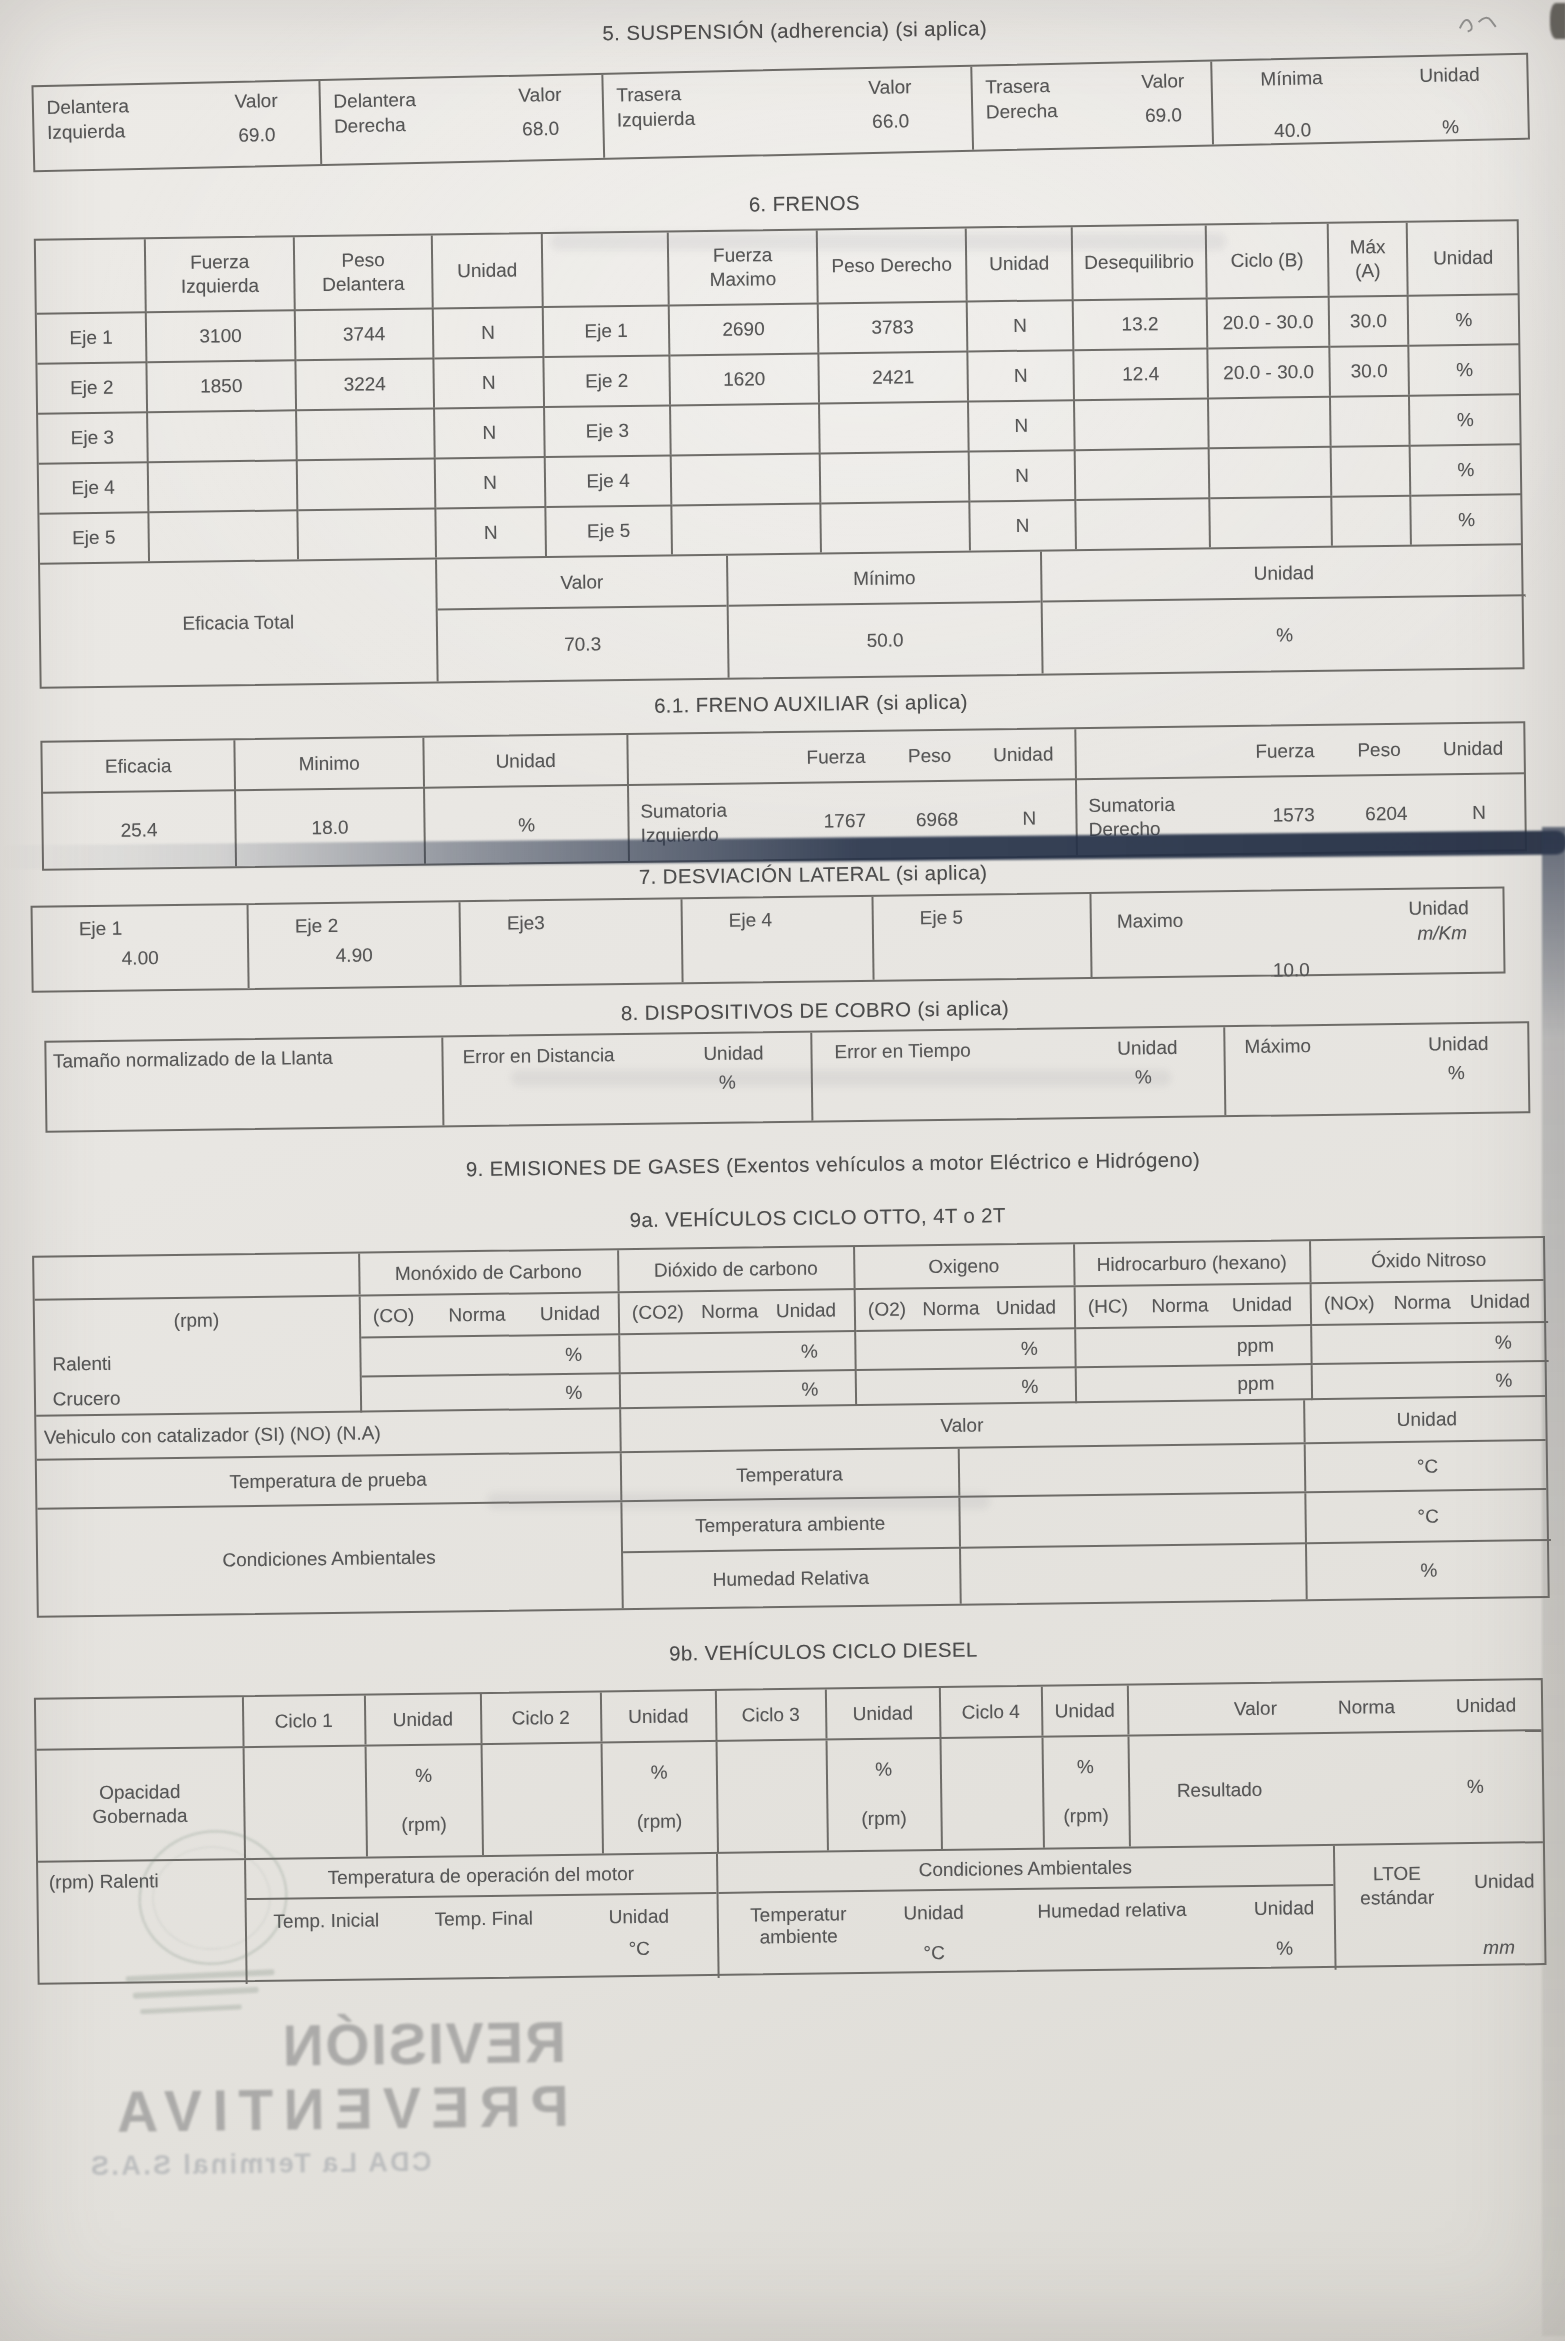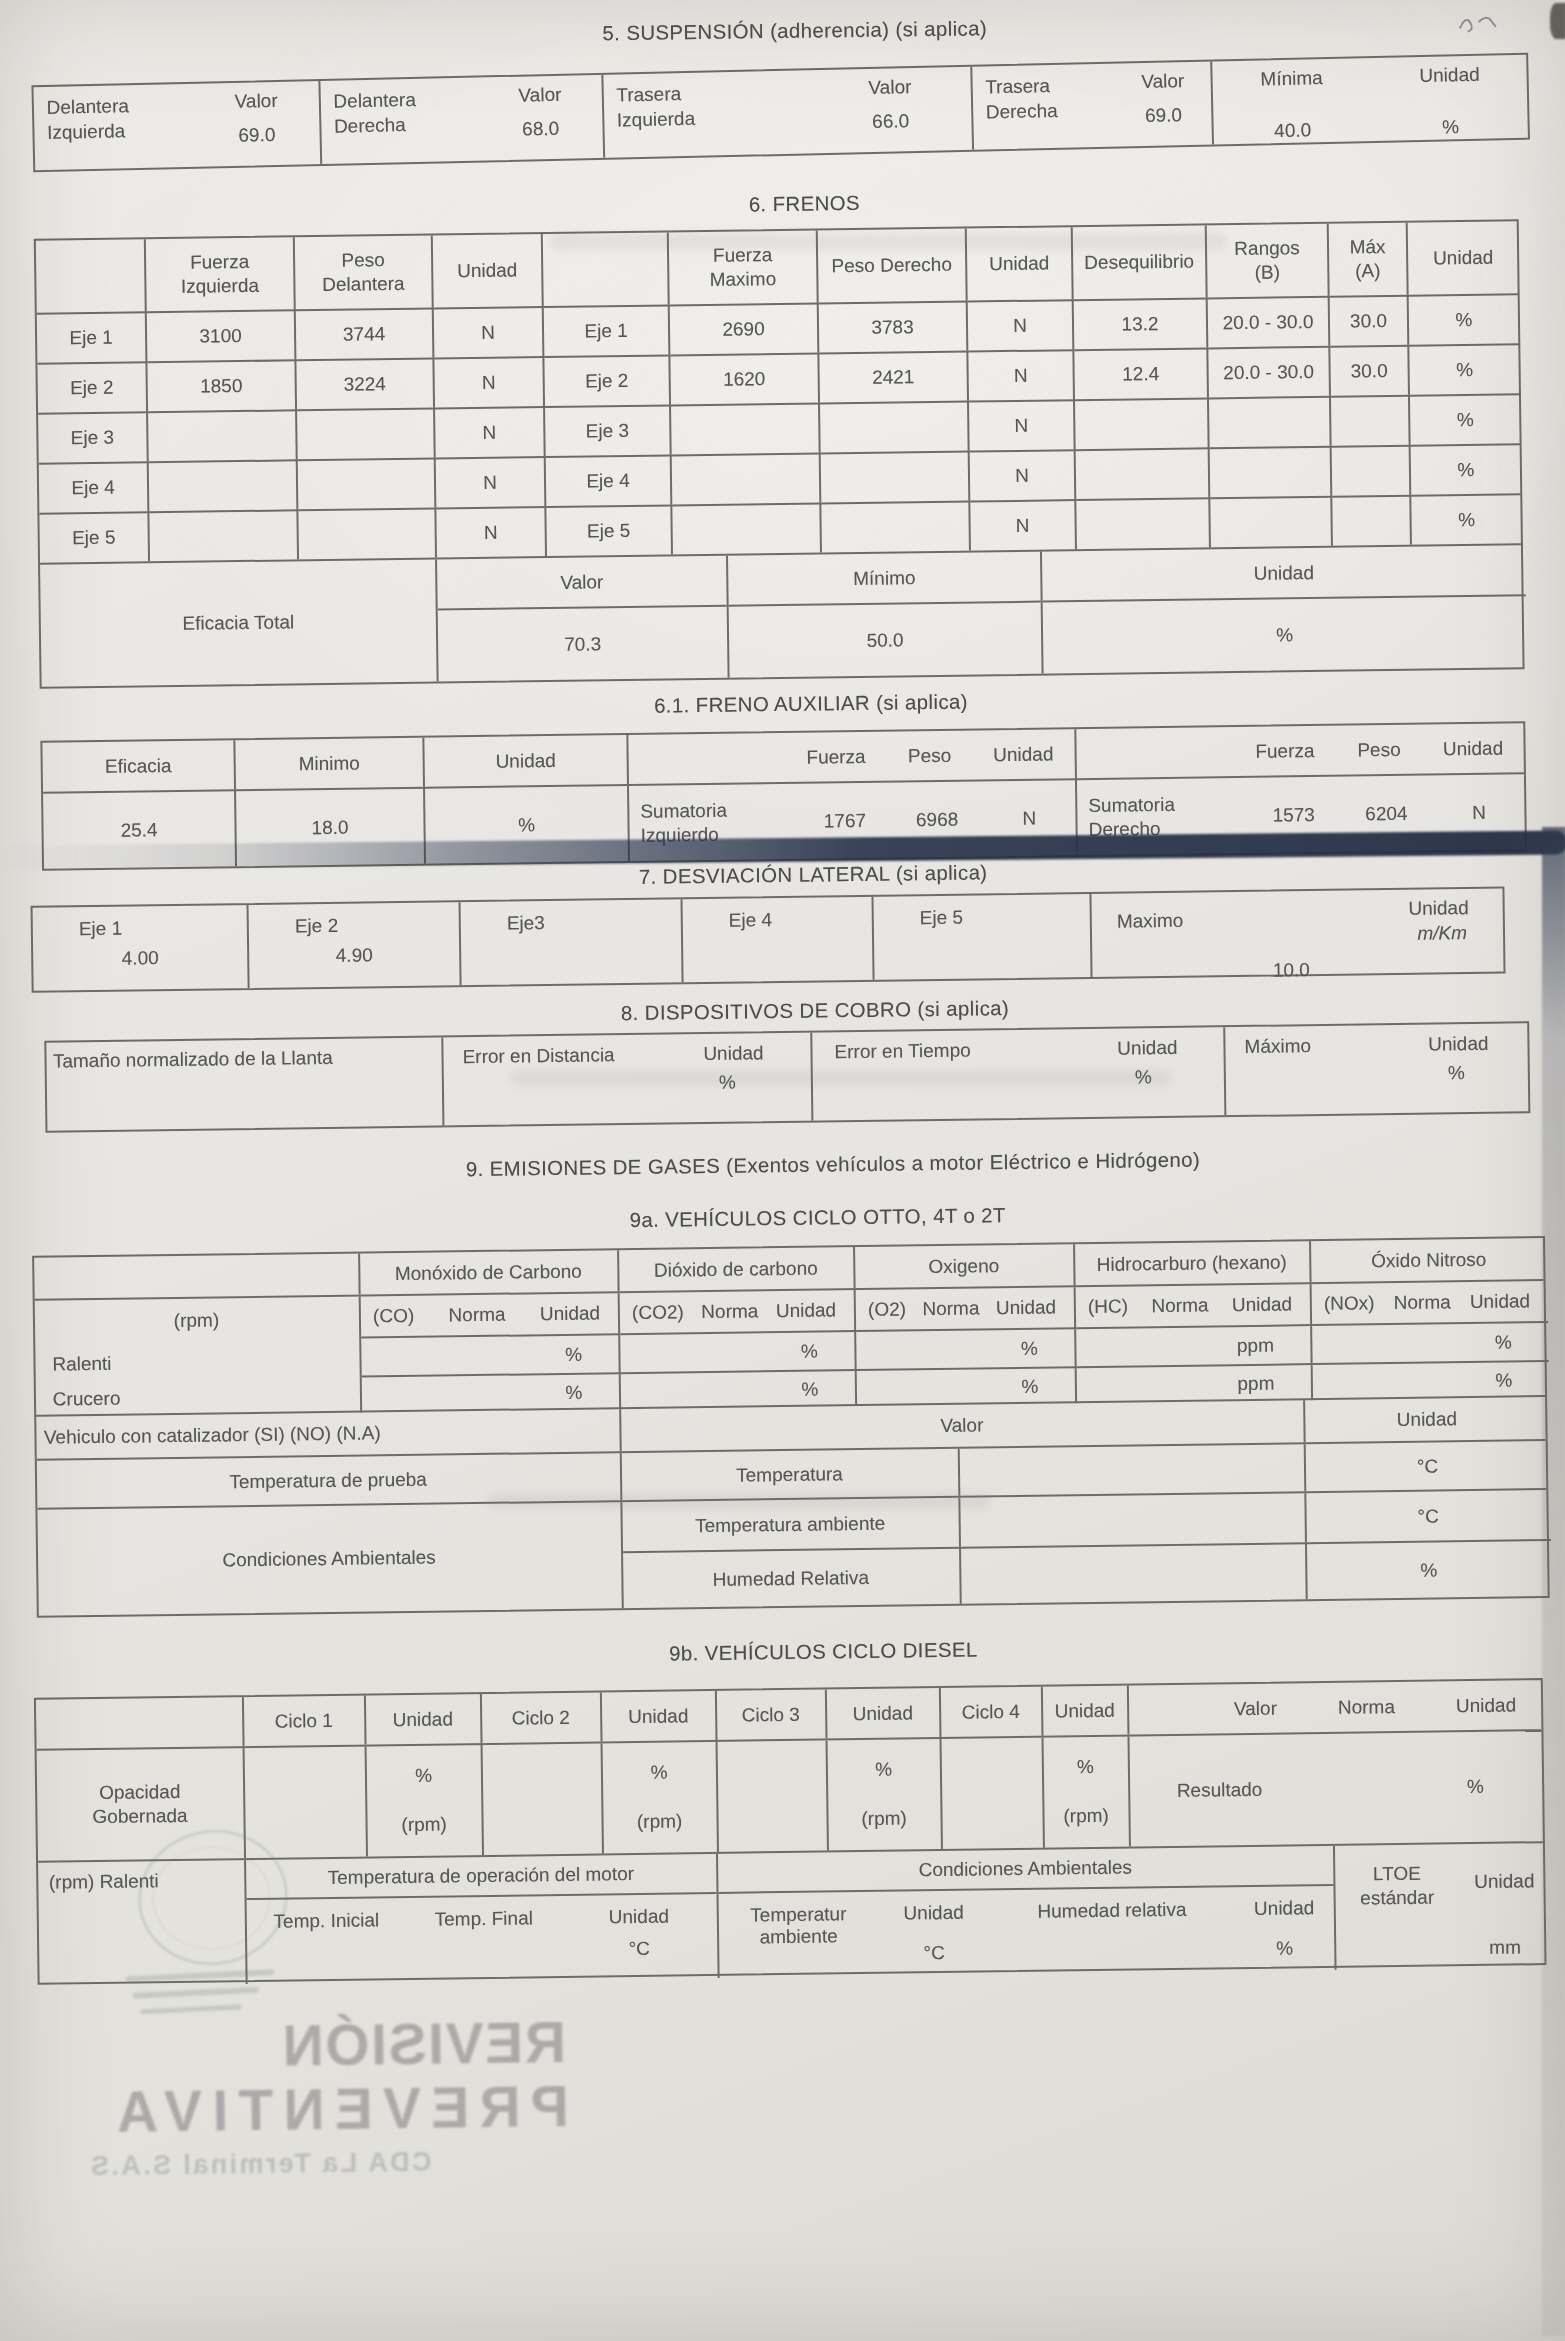--- a/index.html
+++ b/index.html
@@ -139,21 +139,21 @@
       <div class="br">
           <span>Peso Derecho</span>
         </div>
       <div class="br">
           <span>Unidad</span>
         </div>
       <div class="br">
           <span>Desequilibrio</span>
         </div>
       <div class="br">
-          <span class="wrap2" style="max-width:75px">Rangos (B)</span>
+          <span class="wrap2" style="max-width:75px">Ciclo (B)</span>
         </div>
       <div class="br">
           <span class="wrap2" style="max-width:46px">Máx (A)</span>
         </div>
       <div>
           <span>Unidad</span>
         </div>
     </div>
 
     <div class="row" style="grid-template-columns:110px 149px 138px 110px 126px 149px 149px 106px 134px 122px 79px 110px;height:50px;">
@@ -594,21 +594,21 @@
           <span class="tl" style="left:84%;width:16%;text-align:center;top:11px;">Unidad</span>
         </div>
         <div style="height:41px;position:relative;">
           <span class="tl" style="left:26%;width:18%;text-align:center;top:7.9px;">°C</span>
           <span class="tl" style="left:84%;width:16%;text-align:center;top:7.9px;">%</span>
         </div>
       </div>
       <div>
         <span class="tl wrap2" style="left:11px;top:17.3px;width:102px;">LTOE estándar</span>
         <span class="tl" style="right:12.6px;top:27px;">Unidad</span>
-        <span class="tl" style="right:27px;bottom:9.4px;">mm</span>
+        <span class="tl" style="right:33px;bottom:9.4px;font-style:italic;">mm</span>
       </div>
     </div>
   </div>
 
   <div class="stamp" style="left:126px;top:1823px;width:145px;height:130px;border:2.4px solid rgba(105,125,110,.28);transform:rotate(-8deg);"></div>
   <div class="stamp" style="left:140px;top:1839px;width:116px;height:101px;border:1.6px solid rgba(105,125,110,.16);"></div>
   <div class="stampline" style="left:112px;top:1965px;width:149px;height:5.5px;transform:rotate(-2deg);"></div>
   <div class="stampline" style="left:119px;top:1982px;width:126px;height:5.5px;transform:rotate(-2deg);"></div>
   <div class="stampline" style="left:126px;top:1999px;width:102px;height:4.7px;transform:rotate(-2deg);"></div>
 

